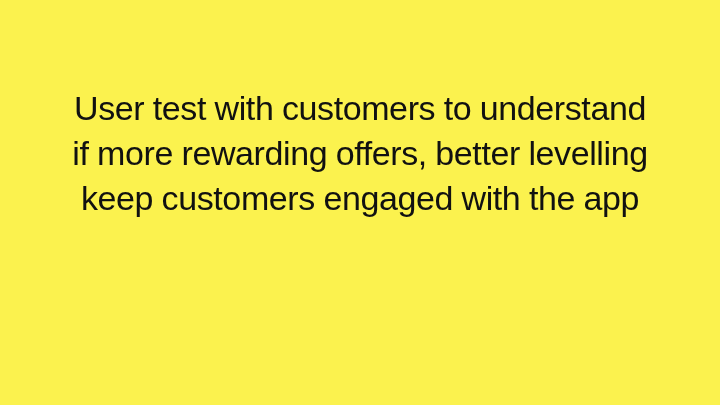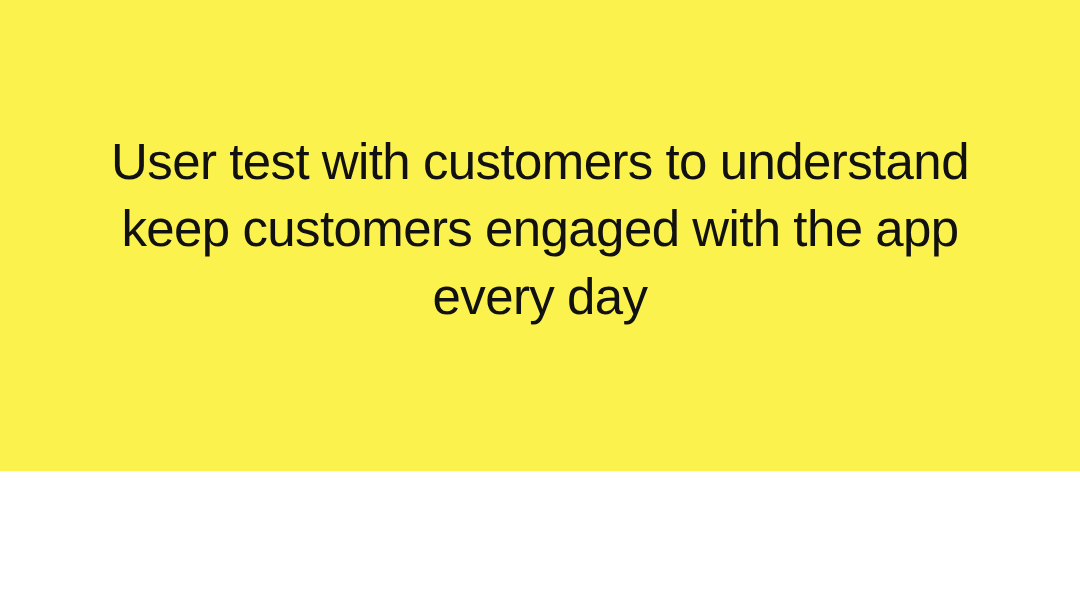--- a/index.html
+++ b/index.html
@@ -9,21 +9,21 @@
   }
   body {
     width: 720px;
     height: 405px;
     overflow: hidden;
     font-family: "Liberation Sans", sans-serif;
   }
   .slide {
     position: relative;
     width: 720px;
-    height: 314px;
+    height: 405px;
     box-sizing: border-box;
     background: #FBF24E;
     display: flex;
     align-items: flex-start;
     justify-content: flex-start;
   }
   .headline {
     margin: 0;
     padding: 0 14px;
     width: 100%;
@@ -43,16 +43,16 @@
     display: block;
     white-space: nowrap;
   }
 </style>
 </head>
 <body>
 
 <div class="slide" style="background: rgb(251, 242, 78);">
   <h1 class="headline" style="color: rgb(17, 17, 17);">
     <span class="line">User test with customers to understand</span>
+    <span class="line">if more rewarding offers, better levelling</span>
     <span class="line">keep customers engaged with the app</span>
-    <span class="line">every day</span>
   </h1>
 </div>
 
 </body></html>

